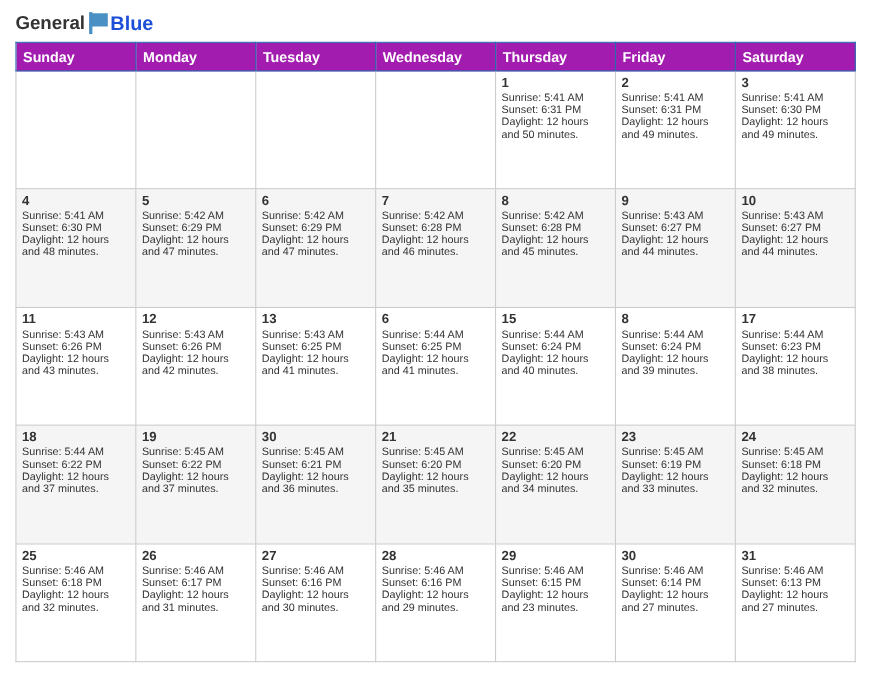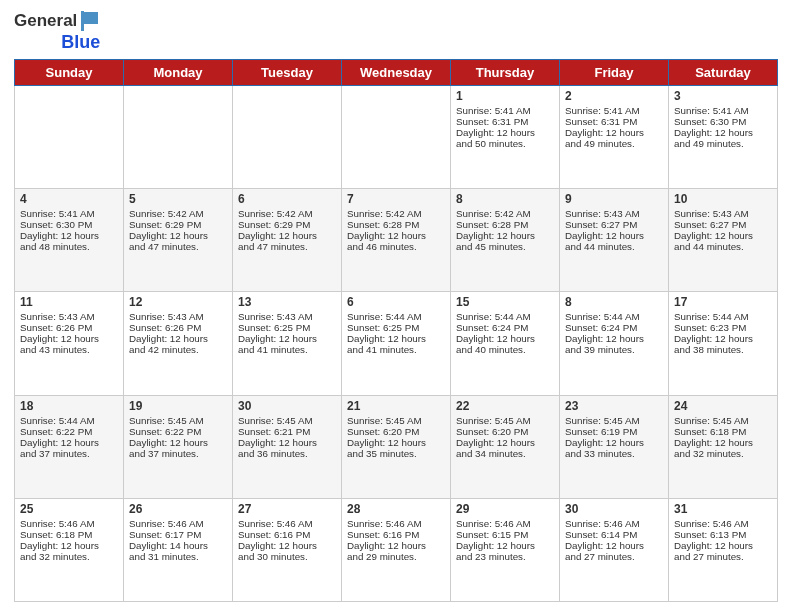--- a/index.html
+++ b/index.html
@@ -18,22 +18,22 @@
       flex-direction: column;
     }
     .header {
       display: flex;
       justify-content: space-between;
       align-items: flex-start;
       margin-bottom: 6px;
     }
     .logo {
       display: flex;
-      flex-direction: column;
-      align-items: flex-end;
+      flex-direction: row;
+      align-items: center;
     }
     .title-section {
       text-align: right;
     }
     .month-year {
       font-size: 36px;
       font-weight: bold;
       color: #333;
       line-height: 1.1;
     }
@@ -42,24 +42,24 @@
       color: #555;
     }
     .calendar {
       flex: 1;
       border: 1px solid #ccc;
       border-collapse: collapse;
       width: 100%;
       table-layout: fixed;
     }
     .calendar th {
-      background-color: #b91c1c;
+      background-color: #a21caf;
       color: white;
-      text-align: center;
-      padding: 5px 18px;
+      text-align: left;
+      padding: 5px 6px;
       font-size: 13px;
       font-weight: bold;
       border: 1px solid #2a6aaf;
     }
     .calendar td {
       border: 1px solid #ccc;
       vertical-align: top;
       padding: 3px 5px;
       font-size: 9.8px;
       color: #333;
@@ -146,21 +146,21 @@
           <td><span class="day-num">18</span><span>Sunrise: 5:44 AM</span><br><span>Sunset: 6:22 PM</span><br><span>Daylight: 12 hours and 37 minutes.</span></td>
           <td><span class="day-num">19</span><span>Sunrise: 5:45 AM</span><br><span>Sunset: 6:22 PM</span><br><span>Daylight: 12 hours and 37 minutes.</span></td>
           <td><span class="day-num">30</span><span>Sunrise: 5:45 AM</span><br><span>Sunset: 6:21 PM</span><br><span>Daylight: 12 hours and 36 minutes.</span></td>
           <td><span class="day-num">21</span><span>Sunrise: 5:45 AM</span><br><span>Sunset: 6:20 PM</span><br><span>Daylight: 12 hours and 35 minutes.</span></td>
           <td><span class="day-num">22</span><span>Sunrise: 5:45 AM</span><br><span>Sunset: 6:20 PM</span><br><span>Daylight: 12 hours and 34 minutes.</span></td>
           <td><span class="day-num">23</span><span>Sunrise: 5:45 AM</span><br><span>Sunset: 6:19 PM</span><br><span>Daylight: 12 hours and 33 minutes.</span></td>
           <td><span class="day-num">24</span><span>Sunrise: 5:45 AM</span><br><span>Sunset: 6:18 PM</span><br><span>Daylight: 12 hours and 32 minutes.</span></td>
         </tr>
         <tr>
           <td><span class="day-num">25</span><span>Sunrise: 5:46 AM</span><br><span>Sunset: 6:18 PM</span><br><span>Daylight: 12 hours and 32 minutes.</span></td>
-          <td><span class="day-num">26</span><span>Sunrise: 5:46 AM</span><br><span>Sunset: 6:17 PM</span><br><span>Daylight: 14 hours and 31 minutes.</span></td>
+          <td><span class="day-num">26</span><span>Sunrise: 5:46 AM</span><br><span>Sunset: 6:17 PM</span><br><span>Daylight: 12 hours and 31 minutes.</span></td>
           <td><span class="day-num">27</span><span>Sunrise: 5:46 AM</span><br><span>Sunset: 6:16 PM</span><br><span>Daylight: 12 hours and 30 minutes.</span></td>
           <td><span class="day-num">28</span><span>Sunrise: 5:46 AM</span><br><span>Sunset: 6:16 PM</span><br><span>Daylight: 12 hours and 29 minutes.</span></td>
           <td><span class="day-num">29</span><span>Sunrise: 5:46 AM</span><br><span>Sunset: 6:15 PM</span><br><span>Daylight: 12 hours and 23 minutes.</span></td>
           <td><span class="day-num">30</span><span>Sunrise: 5:46 AM</span><br><span>Sunset: 6:14 PM</span><br><span>Daylight: 12 hours and 27 minutes.</span></td>
           <td><span class="day-num">31</span><span>Sunrise: 5:46 AM</span><br><span>Sunset: 6:13 PM</span><br><span>Daylight: 12 hours and 27 minutes.</span></td>
         </tr>
       </tbody>
   </table>
 </div>
 

